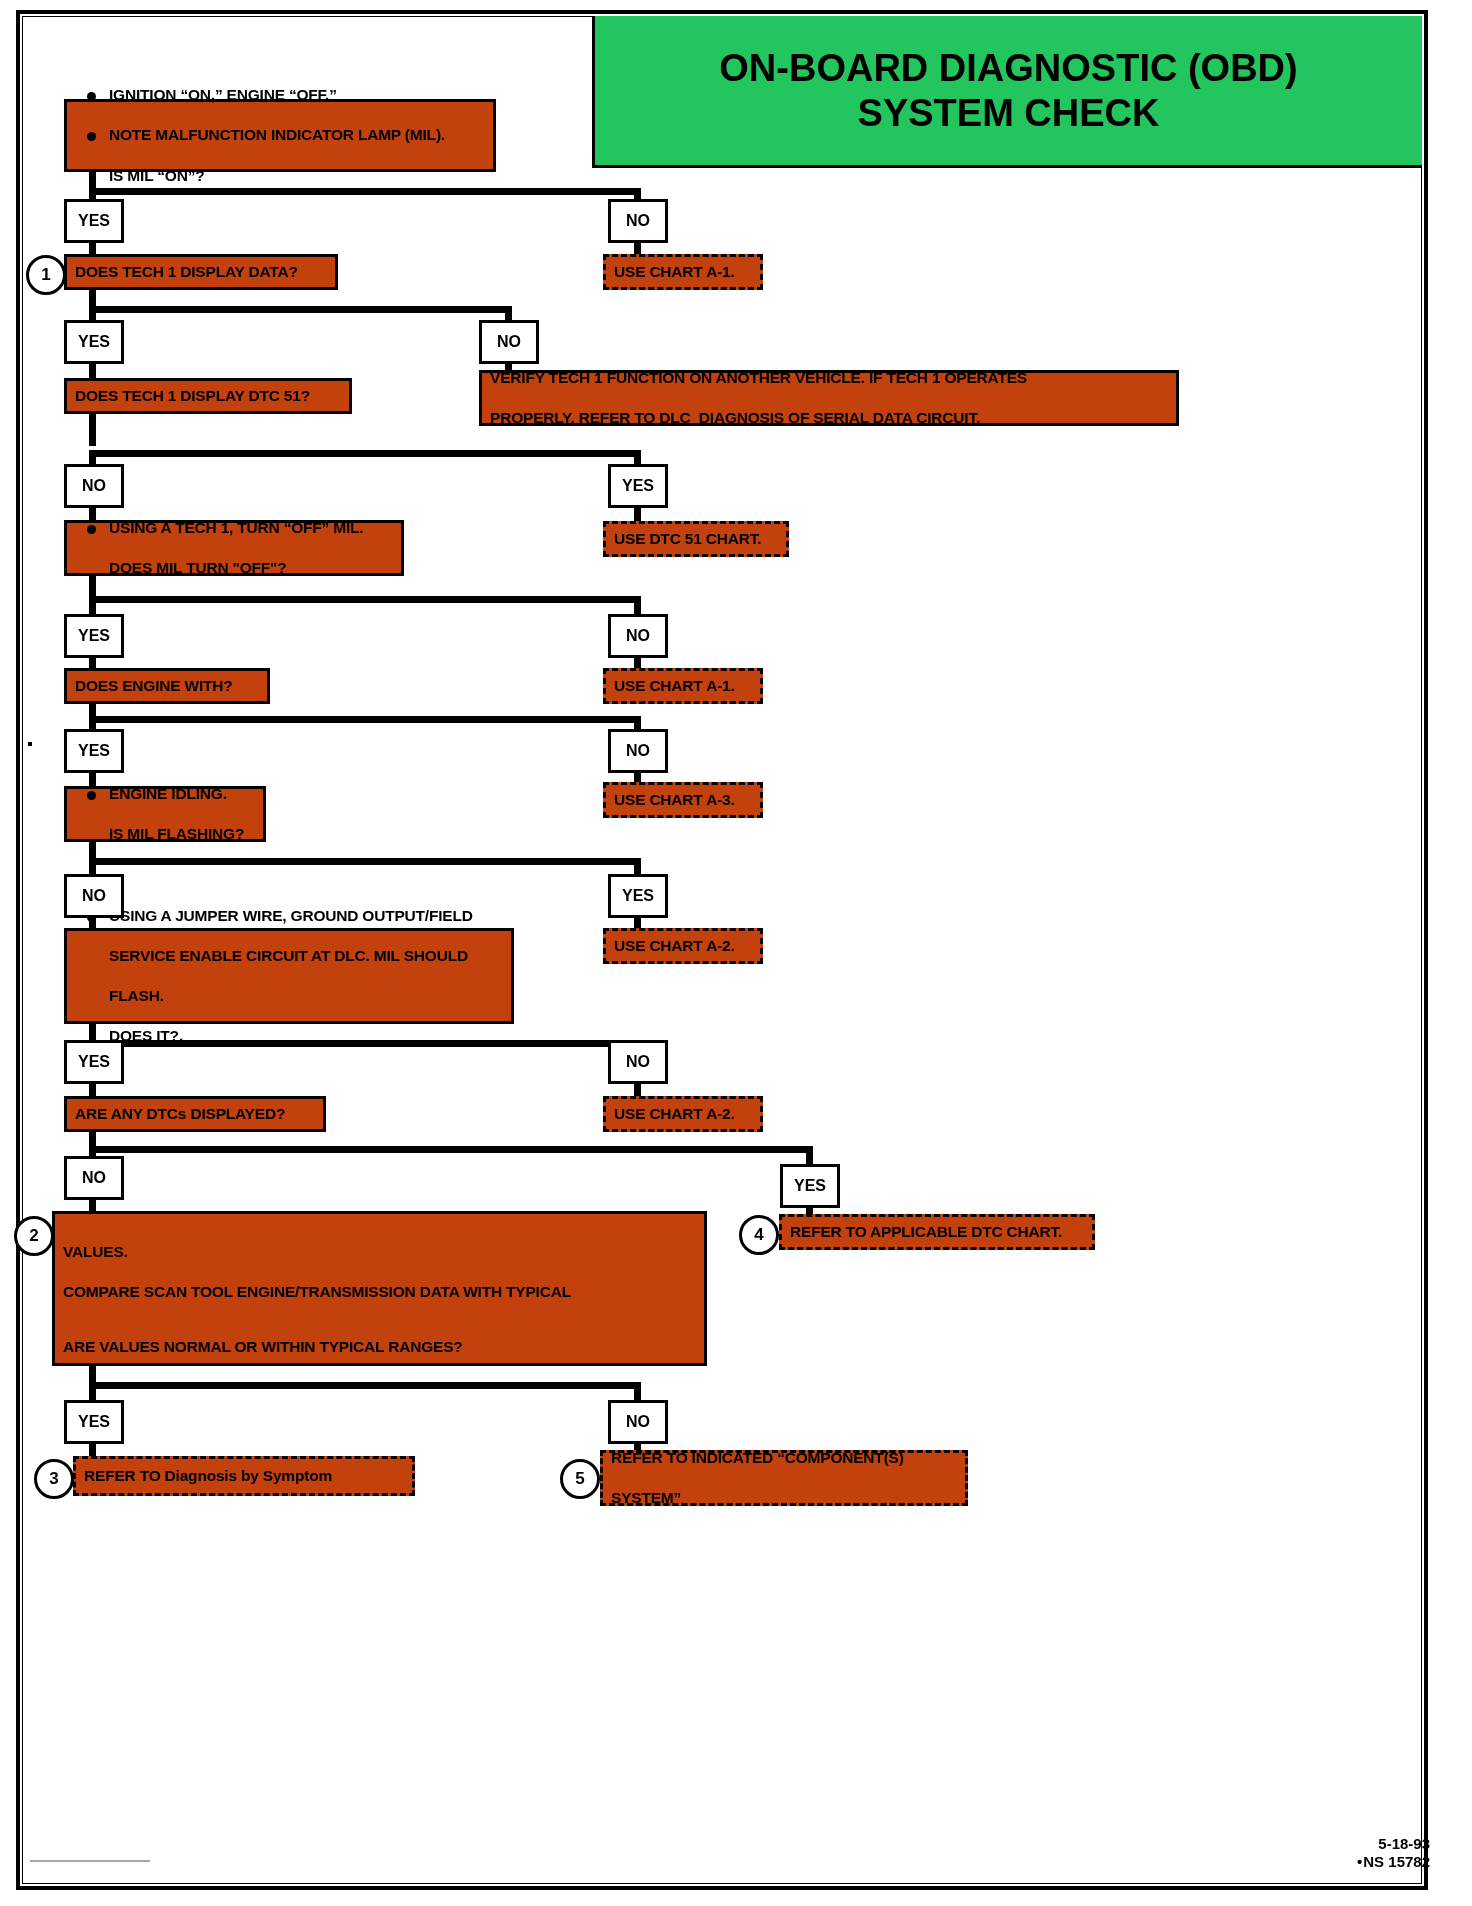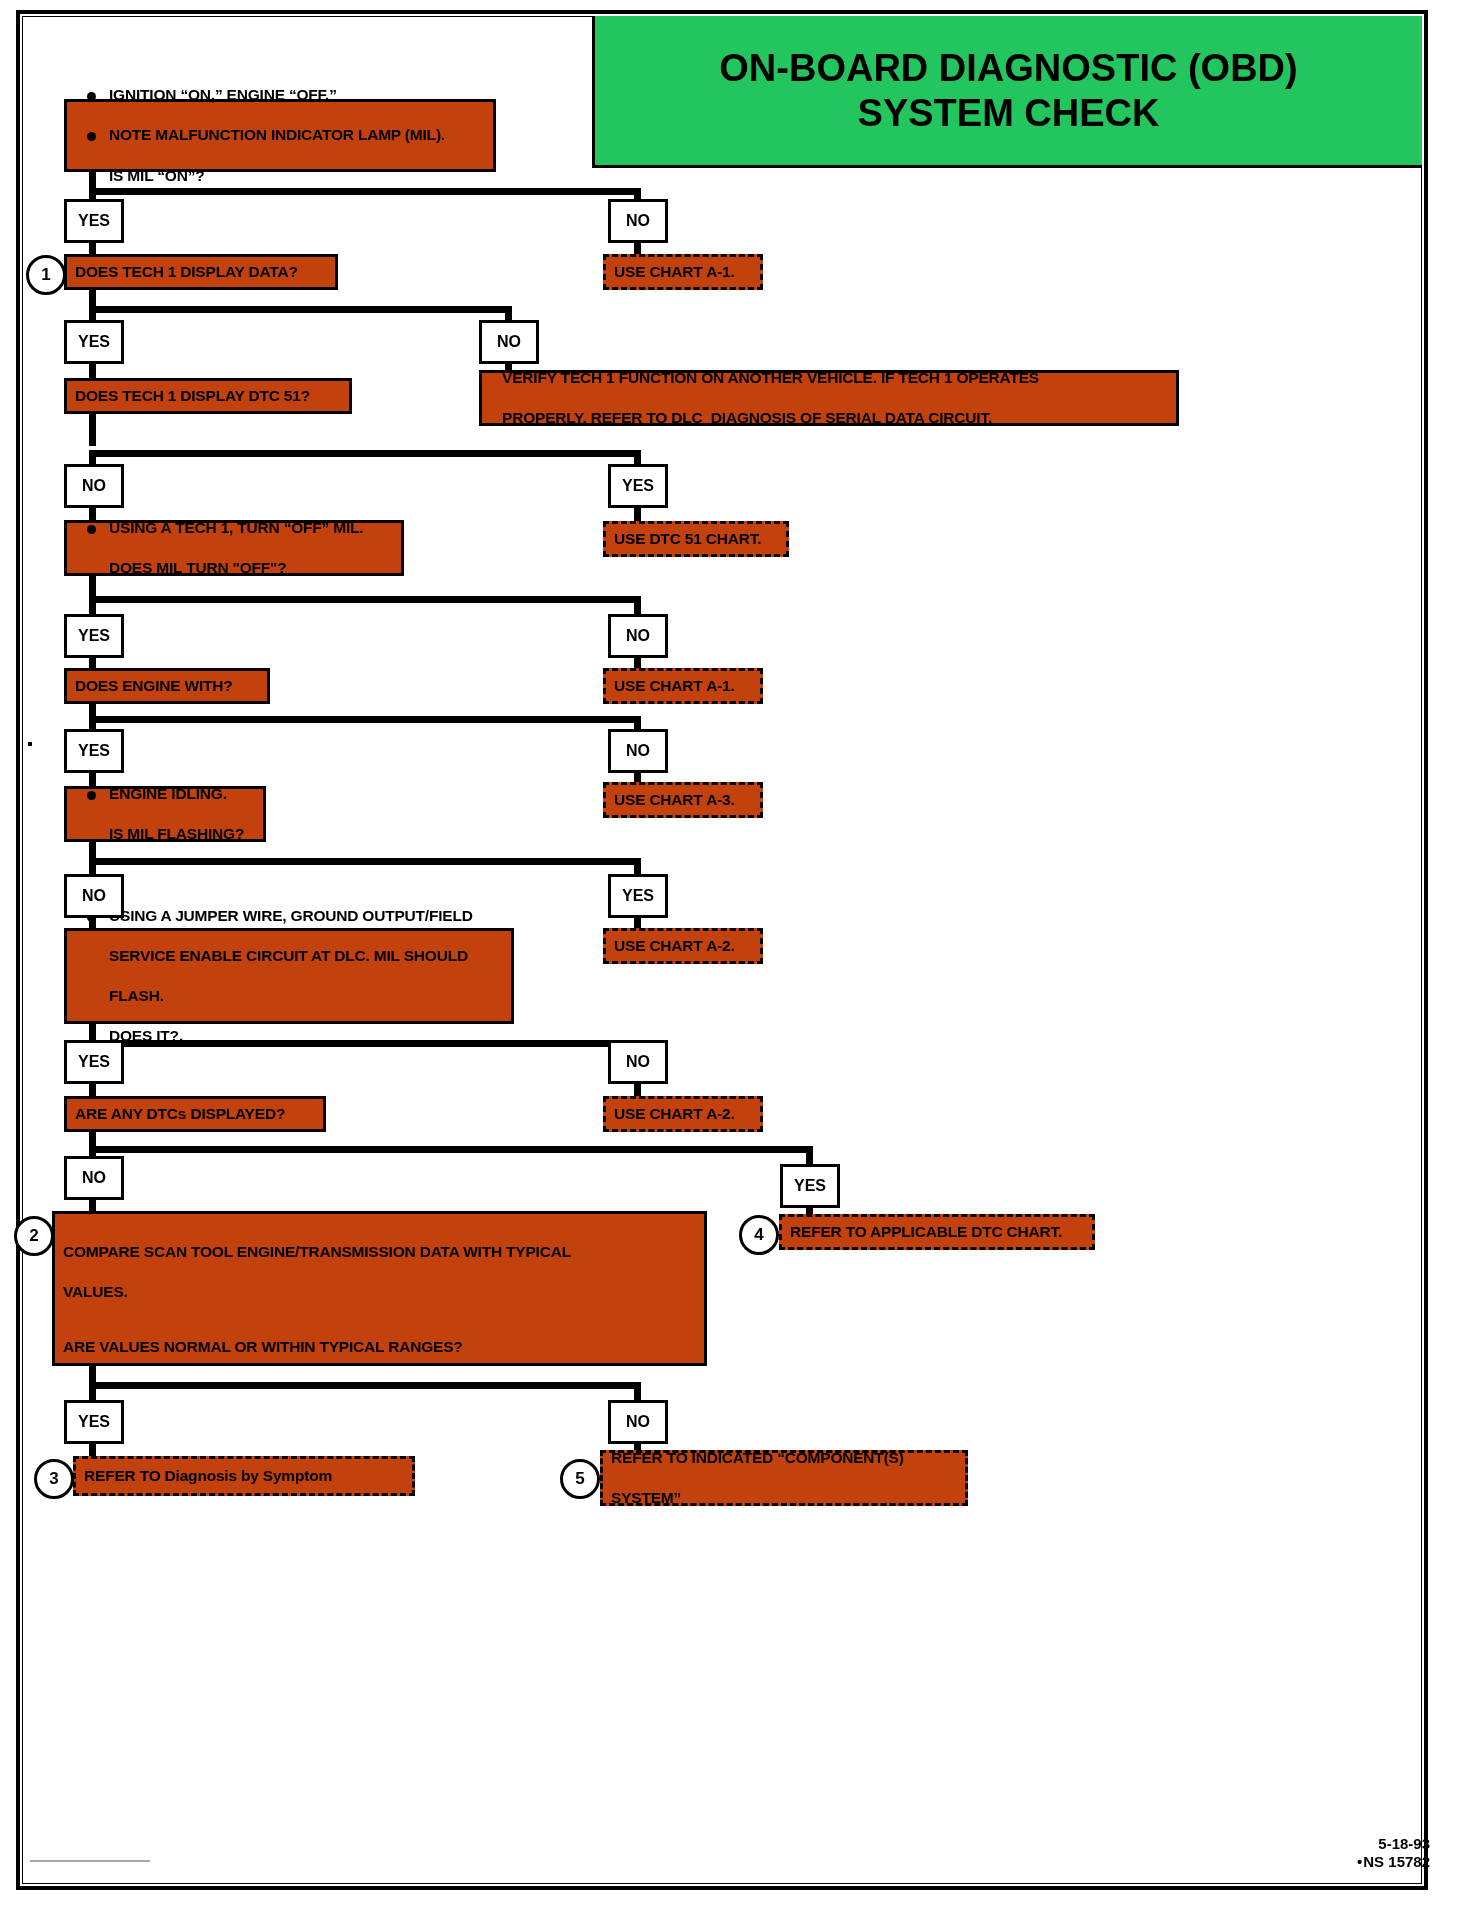--- a/index.html
+++ b/index.html
@@ -174,21 +174,21 @@
 <div class="tag" style="left:64px;  top:320px;">YES</div>
 <div class="tag" style="left:479px; top:320px;">NO</div>
 
 <div class="ln v" style="left:89px;  top:364px; height:16px;"></div>
 <div class="ln v" style="left:505px; top:364px; height:16px;"></div>
 
 <div class="node solid" style="left:64px; top:378px; width:288px; height:36px;">
   <div class="txt">DOES TECH 1 DISPLAY DTC 51?</div>
 </div>
 <div class="node solid" style="left:479px; top:370px; width:700px; height:56px;">
-  <div class="txt" style="width:100%;margin-left:12px;">
+  <div class="txt" style="width:100%;">
     <div>VERIFY TECH 1 FUNCTION ON ANOTHER VEHICLE. IF TECH 1 OPERATES</div>
     <div>PROPERLY, REFER TO DLC&nbsp; DIAGNOSIS OF SERIAL DATA CIRCUIT.</div>
   </div>
 </div>
 
 <div class="ln v" style="left:89px; top:414px; height:32px;"></div>
 <div class="ln h" style="left:89px; top:450px; width:552px;"></div>
 <div class="ln v" style="left:89px;  top:450px; height:22px;"></div>
 <div class="ln v" style="left:634px; top:450px; height:22px;"></div>
 
@@ -295,22 +295,22 @@
 
 <div class="tag" style="left:64px;  top:1156px;">NO</div>
 <div class="tag" style="left:780px; top:1164px;">YES</div>
 
 <div class="ln v" style="left:89px;  top:1200px; height:14px;"></div>
 <div class="ln v" style="left:806px; top:1208px; height:16px;"></div>
 
 <div class="circ" style="left:14px; top:1216px;">2</div>
 <div class="node solid" style="left:52px; top:1211px; width:655px; height:155px; align-items:flex-start;">
   <div class="txt" style="width:100%; padding-top:8px; position:relative; height:100%;">
+    <div>VALUES.</div>
     <div>COMPARE SCAN TOOL ENGINE/TRANSMISSION DATA WITH TYPICAL</div>
-    <div>VALUES.</div>
     <div style="position:absolute; left:8px; bottom:14px;">ARE VALUES NORMAL OR WITHIN TYPICAL RANGES?</div>
   </div>
 </div>
 
 <div class="circ" style="left:739px; top:1215px;">4</div>
 <div class="node dashed" style="left:779px; top:1214px; width:316px; height:36px;">
   <div class="txt">REFER TO APPLICABLE DTC CHART.</div>
 </div>
 
 <div class="ln v" style="left:89px; top:1366px; height:24px;"></div>

